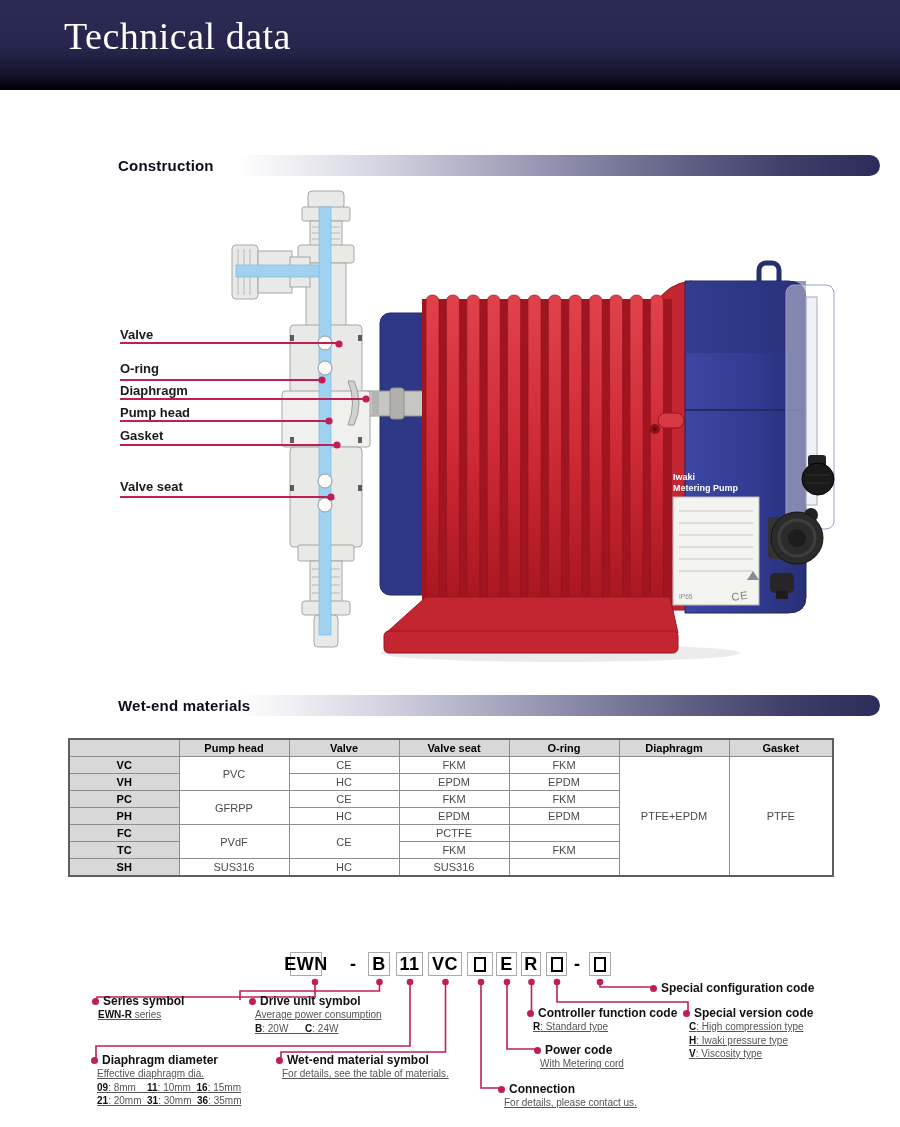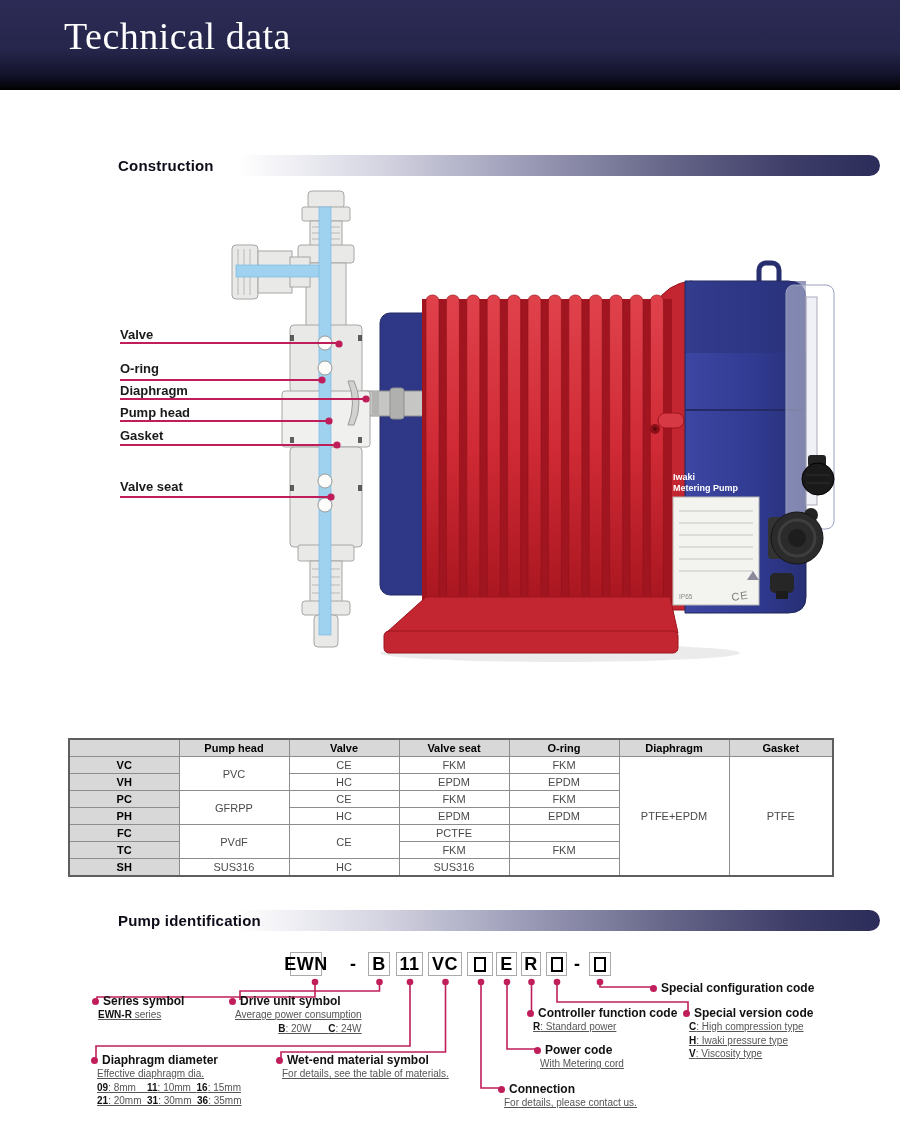--- a/index.html
+++ b/index.html
@@ -204,20 +204,23 @@
   </svg>
   <div id="construction-labels">
       <div class="con-label" style="top: 327px;">Valve</div>
       <div class="con-label" style="top: 361px;">O-ring</div>
       <div class="con-label" style="top: 383px;">Diaphragm</div>
       <div class="con-label" style="top: 405px;">Pump head</div>
       <div class="con-label" style="top: 428px;">Gasket</div>
       <div class="con-label" style="top: 479px;">Valve seat</div>
     </div>
 
+  <div class="section-bar" style="top:695px">
+    <span class="bar-title">Wet-end materials</span>
+  </div>
   <table class="wetend" id="wetend-table">
       <colgroup>
         <col style="width: 110px;">
         <col style="width: 110px;">
         <col style="width: 110px;">
         <col style="width: 110px;">
         <col style="width: 110px;">
         <col style="width: 110px;">
         <col style="width: 104px;">
       </colgroup>
@@ -276,23 +279,20 @@
         <tr>
           <th>SH</th>
           <td>SUS316</td>
           <td>HC</td>
           <td>SUS316</td>
           <td></td>
         </tr>
       </tbody>
     </table>
 
-  <div class="section-bar" style="top:910px">
-    <span class="bar-title">Pump identification</span>
-  </div>
 
   <div id="code-row">
       <div class="code-box" style="left: 290px; top: 952px; width: 32px;">EWN</div>
       <div class="code-dash" style="left: 346px; top: 952px; width: 14px;">-</div>
       <div class="code-box" style="left: 368px; top: 952px; width: 22px;">B</div>
       <div class="code-box" style="left: 396px; top: 952px; width: 27px;">11</div>
       <div class="code-box" style="left: 428px; top: 952px; width: 34px;">VC</div>
       <div class="code-box" style="left: 467px; top: 952px; width: 26px;">
         <span class="code-square"></span>
       </div>
@@ -333,21 +333,21 @@
   </svg>
 
   <div id="callouts">
       <div class="callout" style="left: 92px; top: 994px;">
         <div class="co-title">
           <span class="bullet"></span>
           <span class="co-title-text">Series symbol</span>
         </div>
         <div class="co-line"><b>EWN-R</b><span> series</span></div>
       </div>
-      <div class="callout" style="left: 229px; top: 994px; text-align: right;">
+      <div class="callout" style="left: 249px; top: 994px;">
         <div class="co-title">
           <span class="bullet"></span>
           <span class="co-title-text">Drive unit symbol</span>
         </div>
         <div class="co-line"><span>Average power consumption</span></div>
         <div class="co-line"><b>B</b><span>: 20W      </span><b>C</b><span>: 24W</span></div>
       </div>
       <div class="callout" style="left: 91px; top: 1053px;">
         <div class="co-title">
           <span class="bullet"></span>
@@ -368,21 +368,21 @@
         <div class="co-title">
           <span class="bullet"></span>
           <span class="co-title-text">Special configuration code</span>
         </div>
       </div>
       <div class="callout" style="left: 527px; top: 1006px;">
         <div class="co-title">
           <span class="bullet"></span>
           <span class="co-title-text">Controller function code</span>
         </div>
-        <div class="co-line"><b>R</b><span>: Standard power</span></div>
+        <div class="co-line"><b>R</b><span>: Standard type</span></div>
       </div>
       <div class="callout" style="left: 683px; top: 1006px;">
         <div class="co-title">
           <span class="bullet"></span>
           <span class="co-title-text">Special version code</span>
         </div>
         <div class="co-line"><b>C</b><span>: High compression type</span></div>
         <div class="co-line"><b>H</b><span>: Iwaki pressure type</span></div>
         <div class="co-line"><b>V</b><span>: Viscosity type</span></div>
       </div>

